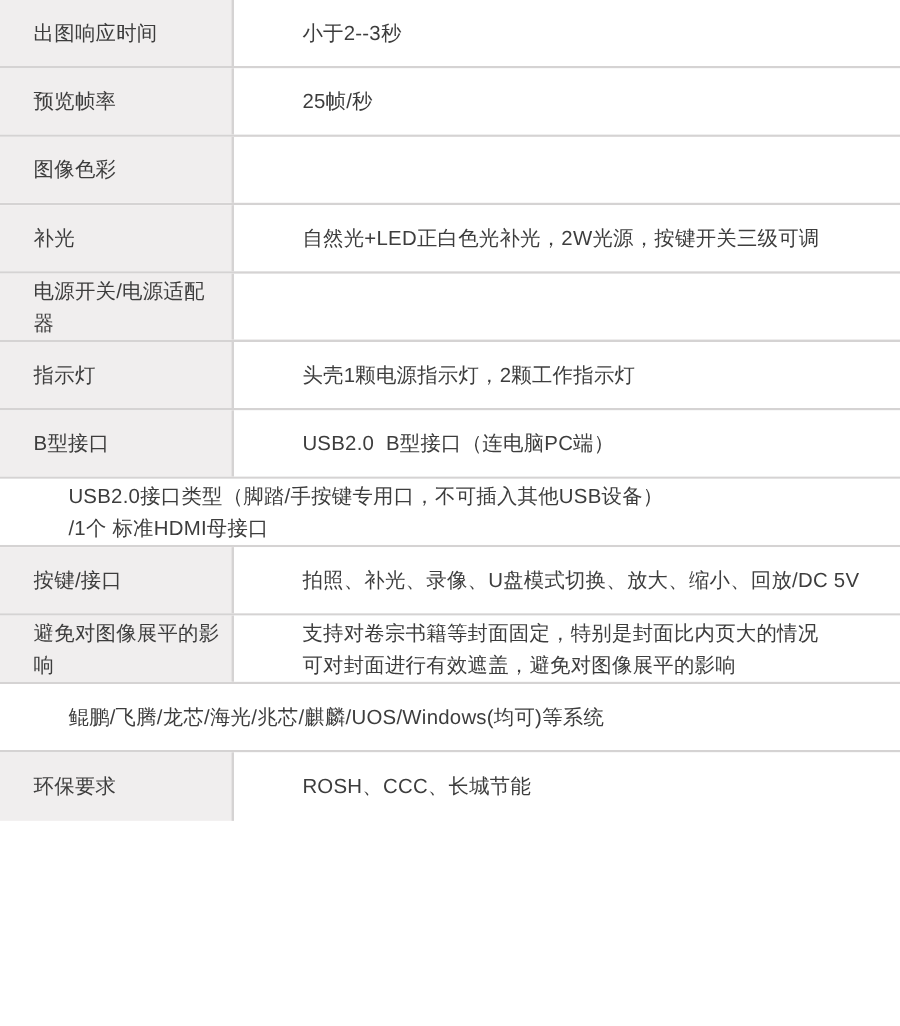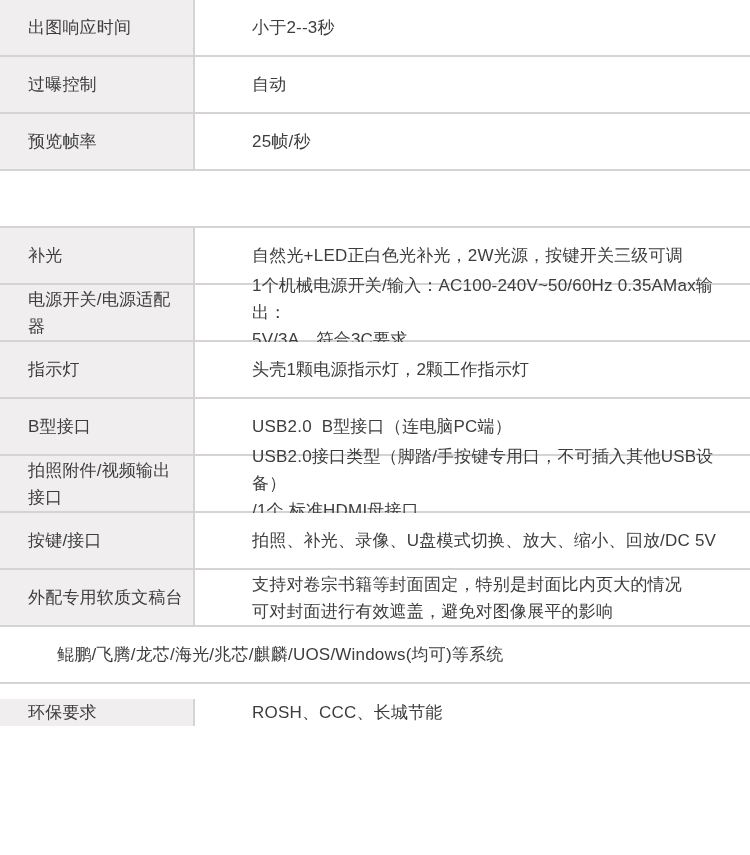--- a/index.html
+++ b/index.html
@@ -22,21 +22,20 @@
   }
   .spec-row {
     display: flex;
     flex: 0 0 57px;
     height: 57px;
     box-sizing: border-box;
     border-bottom: 2px solid var(--divider, #d5d3d3);
   }
   .spec-row:last-child {
     border-bottom: none;
-    align-items: center;
   }
   .label-cell {
     width: 195px;
     box-sizing: border-box;
     background: var(--label-bg, #f0eeee);
     border-right: 2px solid var(--divider, #d5d3d3);
     display: flex;
     align-items: center;
     padding-left: 28px;
     padding-right: 8px;
@@ -66,58 +65,49 @@
 
     <div class="spec-row">
       <div class="label-cell">
         <span class="cell-text">出图响应时间</span>
       </div>
       <div class="value-cell">
         <span class="cell-text">小于2--3秒</span>
       </div>
     </div>
 
-    <div class="spec-row">
-      <div class="label-cell">
-        <span class="cell-text">过曝控制</span>
-      </div>
-      <div class="value-cell">
-        <span class="cell-text">自动</span>
-      </div>
-    </div>
 
     <div class="spec-row">
       <div class="label-cell">
         <span class="cell-text">预览帧率</span>
       </div>
       <div class="value-cell">
         <span class="cell-text">25帧/秒</span>
       </div>
     </div>
 
     <div class="spec-row">
+      <div class="label-cell">
+        <span class="cell-text">图像色彩</span>
+      </div>
     </div>
 
 
     <div class="spec-row">
       <div class="label-cell">
         <span class="cell-text">补光</span>
       </div>
       <div class="value-cell">
         <span class="cell-text">自然光+LED正白色光补光，2W光源，按键开关三级可调</span>
       </div>
     </div>
 
     <div class="spec-row">
       <div class="label-cell">
         <span class="cell-text">电源开关/电源适配器</span>
-      </div>
-      <div class="value-cell">
-        <span class="cell-text">1个机械电源开关/输入：AC100-240V~50/60Hz 0.35AMax输出：
-5V/3A，符合3C要求</span>
       </div>
     </div>
 
     <div class="spec-row">
       <div class="label-cell">
         <span class="cell-text">指示灯</span>
       </div>
       <div class="value-cell">
         <span class="cell-text">头壳1颗电源指示灯，2颗工作指示灯</span>
       </div>
@@ -126,43 +116,39 @@
     <div class="spec-row">
       <div class="label-cell">
         <span class="cell-text">B型接口</span>
       </div>
       <div class="value-cell">
         <span class="cell-text">USB2.0  B型接口（连电脑PC端）</span>
       </div>
     </div>
 
     <div class="spec-row">
-      <div class="label-cell">
-        <span class="cell-text">拍照附件/视频输出
-接口</span>
-      </div>
       <div class="value-cell">
         <span class="cell-text">USB2.0接口类型（脚踏/手按键专用口，不可插入其他USB设备）
 /1个 标准HDMI母接口</span>
       </div>
     </div>
 
 
     <div class="spec-row">
       <div class="label-cell">
         <span class="cell-text">按键/接口</span>
       </div>
       <div class="value-cell">
         <span class="cell-text">拍照、补光、录像、U盘模式切换、放大、缩小、回放/DC 5V</span>
       </div>
     </div>
 
     <div class="spec-row">
       <div class="label-cell">
-        <span class="cell-text">外配专用软质文稿台</span>
+        <span class="cell-text">避免对图像展平的影响</span>
       </div>
       <div class="value-cell">
         <span class="cell-text">支持对卷宗书籍等封面固定，特别是封面比内页大的情况
 可对封面进行有效遮盖，避免对图像展平的影响</span>
       </div>
     </div>
 
     <div class="spec-row">
       <div class="value-cell">
         <span class="cell-text">鲲鹏/飞腾/龙芯/海光/兆芯/麒麟/UOS/Windows(均可)等系统</span>

